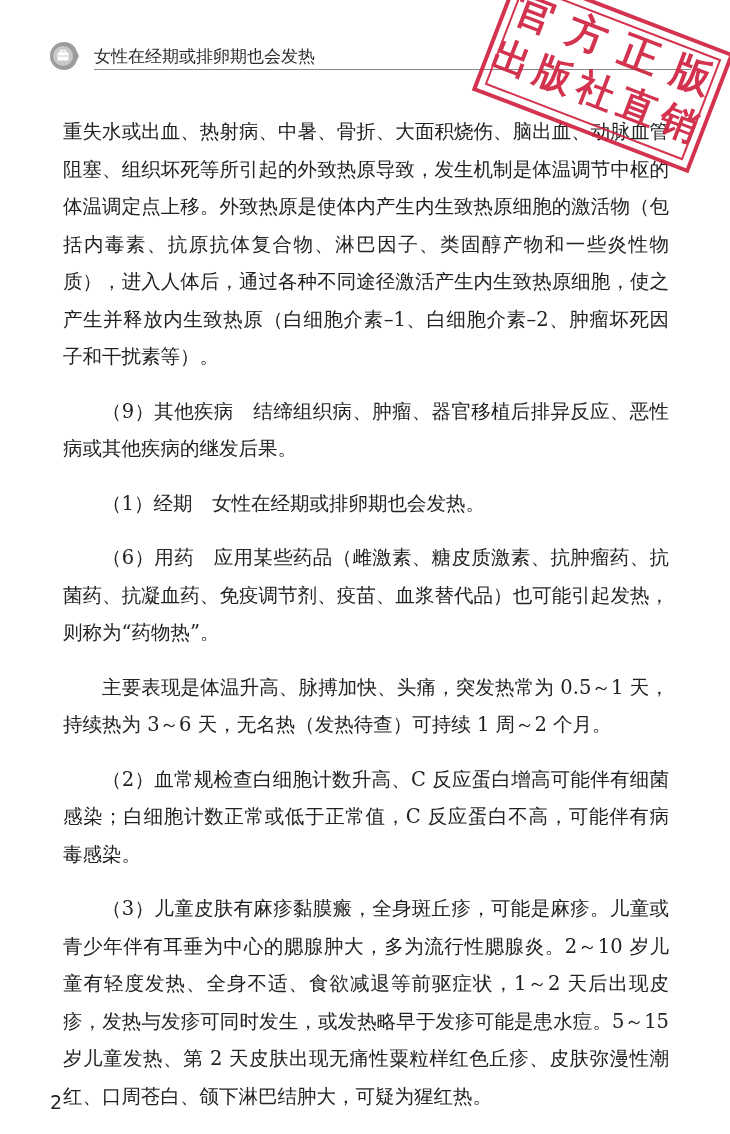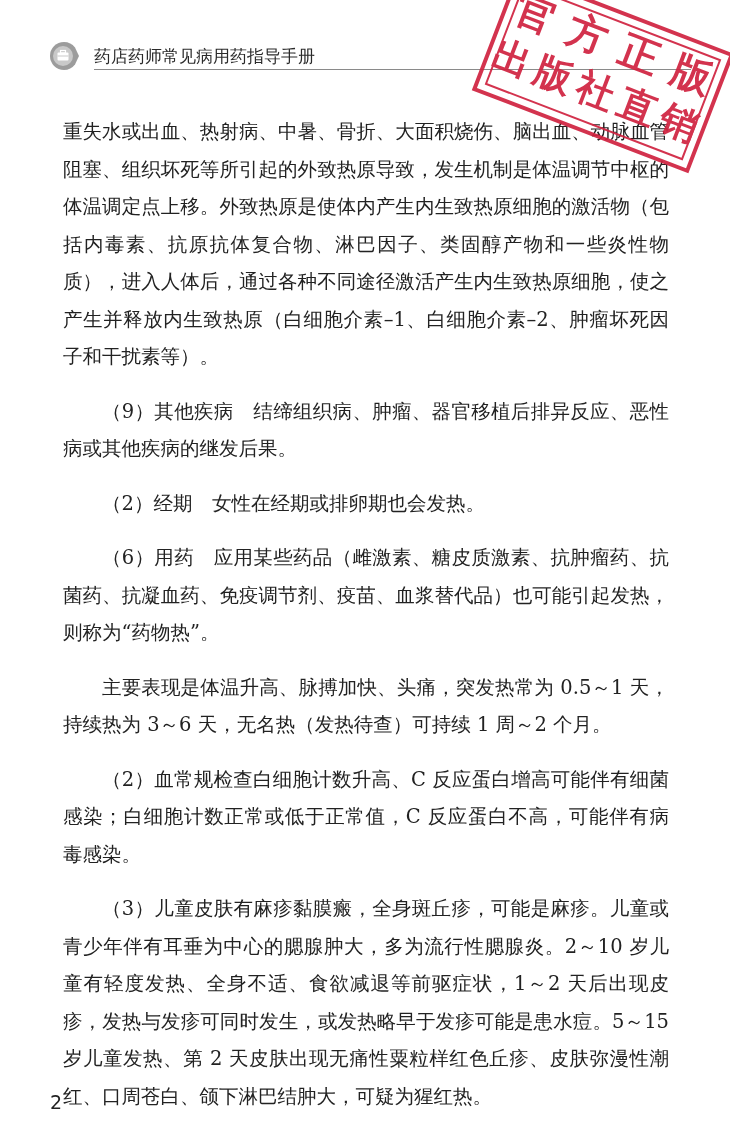--- a/index.html
+++ b/index.html
@@ -118,28 +118,28 @@
 <body>
 
 <div class="running-header">
   <svg class="header-badge" viewBox="0 0 32 32" width="32" height="32">
     <path d="M16 2 A14 14 0 1 0 16 30 A14 14 0 0 0 27 24.5 L31 16 L27 7.5 A14 14 0 0 0 16 2 Z" fill="#9c9c9c"></path>
     <circle cx="15" cy="16" r="10" fill="#c9c9c9"></circle>
     <rect x="9.5" y="12.5" width="11" height="8" rx="1" fill="#ffffff"></rect>
     <rect x="12.5" y="10.5" width="5" height="2.5" fill="none" stroke="#ffffff" stroke-width="1.2"></rect>
     <line x1="9.5" y1="16" x2="20.5" y2="16" stroke="#c9c9c9" stroke-width="1"></line>
   </svg>
-  <span class="header-title">药店药师常见病用药指导手册</span>
+  <span class="header-title">女性在经期或排卵期也会发热</span>
   <div class="header-rule"></div>
 </div>
 
 <div class="page-body">
   <p>重失水或出血、热射病、中暑、骨折、大面积烧伤、脑出血、动脉血管阻塞、组织坏死等所引起的外致热原导致，发生机制是体温调节中枢的体温调定点上移。外致热原是使体内产生内生致热原细胞的激活物（包括内毒素、抗原抗体复合物、淋巴因子、类固醇产物和一些炎性物质），进入人体后，通过各种不同途径激活产生内生致热原细胞，使之产生并释放内生致热原（白细胞介素–1、白细胞介素–2、肿瘤坏死因子和干扰素等）。</p>
   <p class="indent">（9）其他疾病　结缔组织病、肿瘤、器官移植后排异反应、恶性病或其他疾病的继发后果。</p>
-  <p class="indent">（2）经期　女性在经期或排卵期也会发热。</p>
+  <p class="indent">（1）经期　女性在经期或排卵期也会发热。</p>
   <p class="indent">（6）用药　应用某些药品（雌激素、糖皮质激素、抗肿瘤药、抗菌药、抗凝血药、免疫调节剂、疫苗、血浆替代品）也可能引起发热，则称为“药物热”。</p>
   <p class="indent">主要表现是体温升高、脉搏加快、头痛，突发热常为 0.5～1 天，持续热为 3～6 天，无名热（发热待查）可持续 1 周～2 个月。</p>
   <p class="indent">（2）血常规检查白细胞计数升高、C 反应蛋白增高可能伴有细菌感染；白细胞计数正常或低于正常值，C 反应蛋白不高，可能伴有病毒感染。</p>
   <p class="indent">（3）儿童皮肤有麻疹黏膜瘢，全身斑丘疹，可能是麻疹。儿童或青少年伴有耳垂为中心的腮腺肿大，多为流行性腮腺炎。2～10 岁儿童有轻度发热、全身不适、食欲减退等前驱症状，1～2 天后出现皮疹，发热与发疹可同时发生，或发热略早于发疹可能是患水痘。5～15 岁儿童发热、第 2 天皮肤出现无痛性粟粒样红色丘疹、皮肤弥漫性潮红、口周苍白、颌下淋巴结肿大，可疑为猩红热。</p>
 </div>
 
 <div class="stamp">
   <div class="stamp-inner"></div>
   <div class="stamp-row top">
     <span>官</span>

